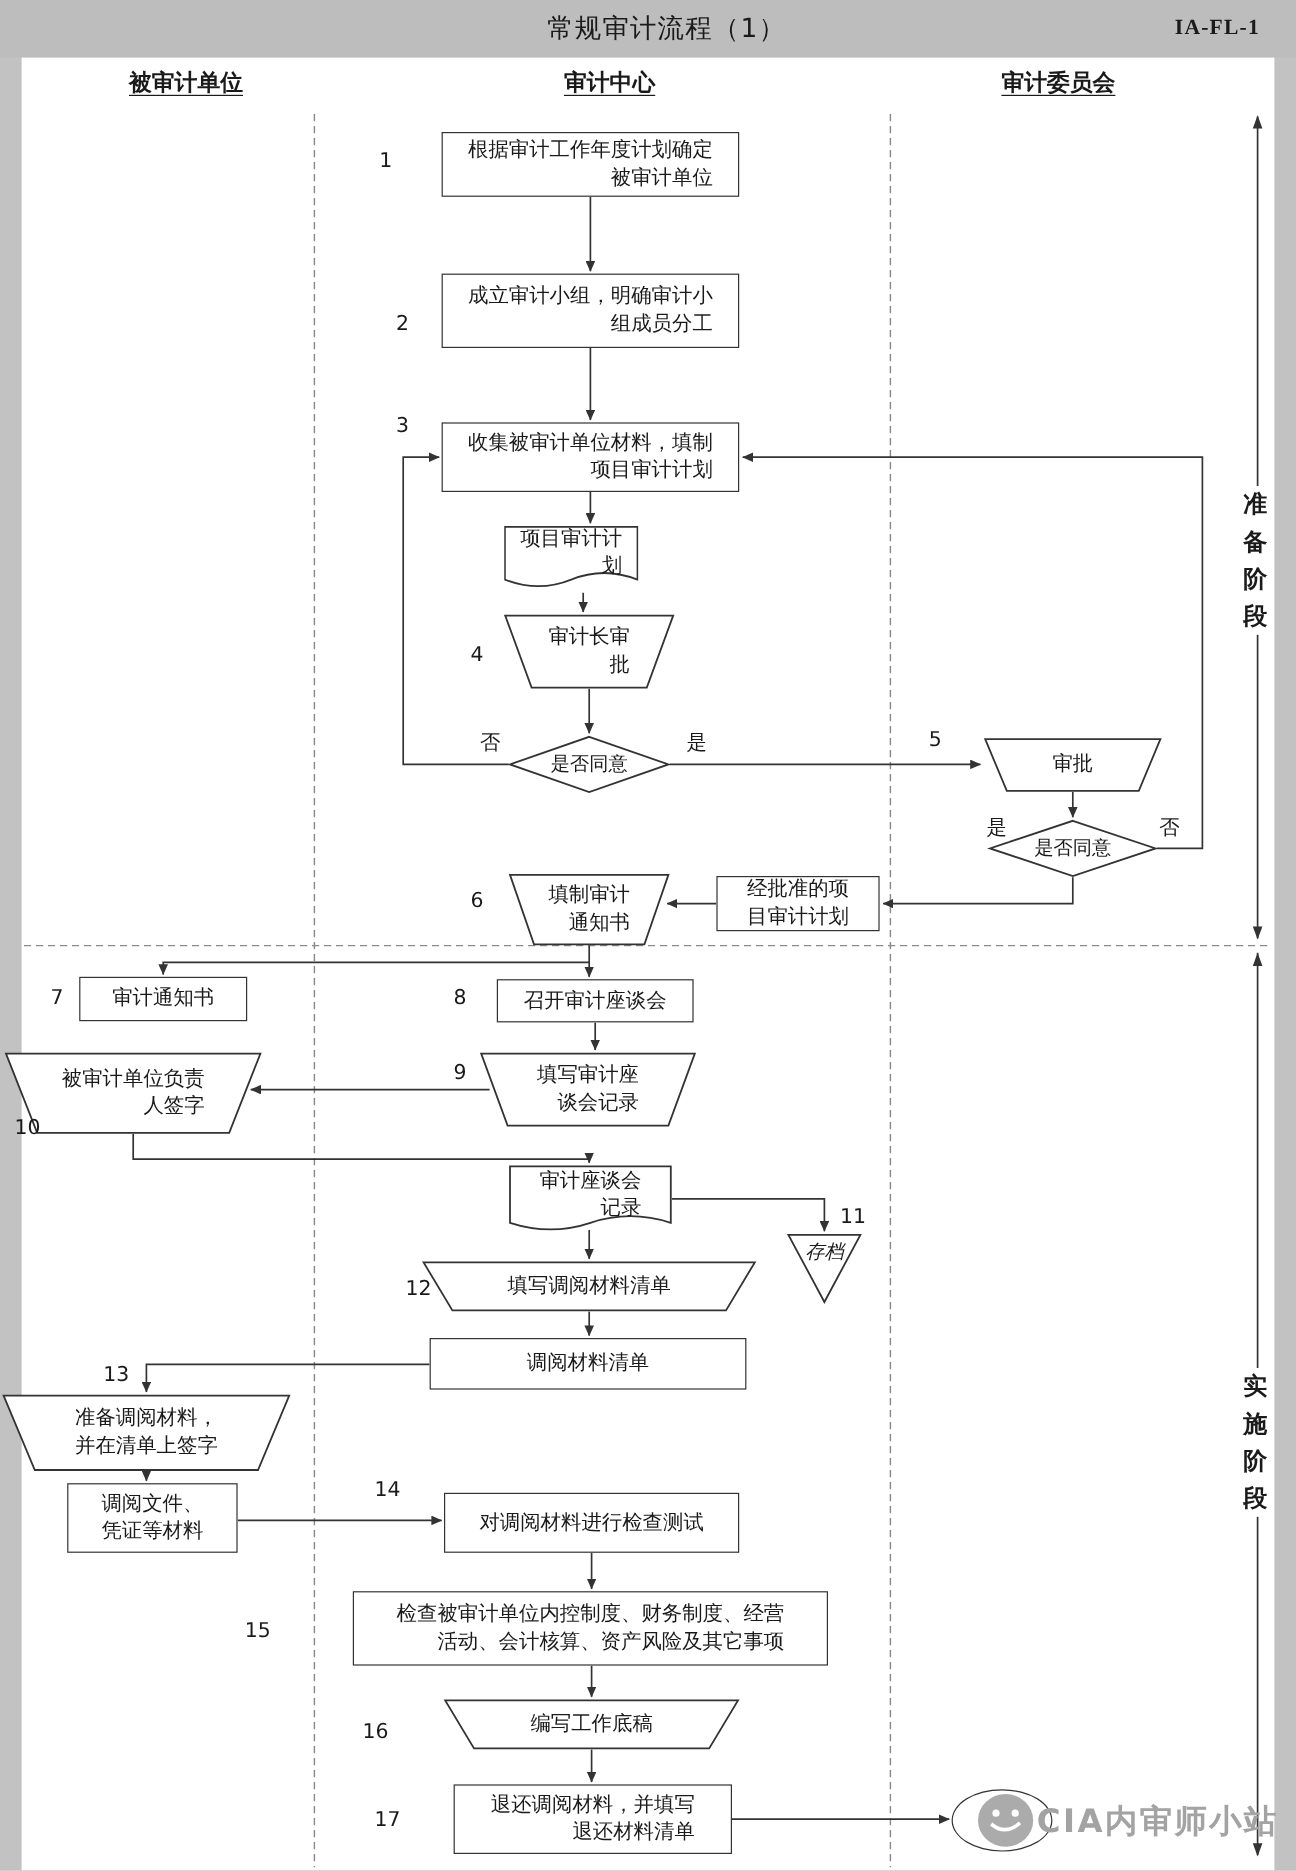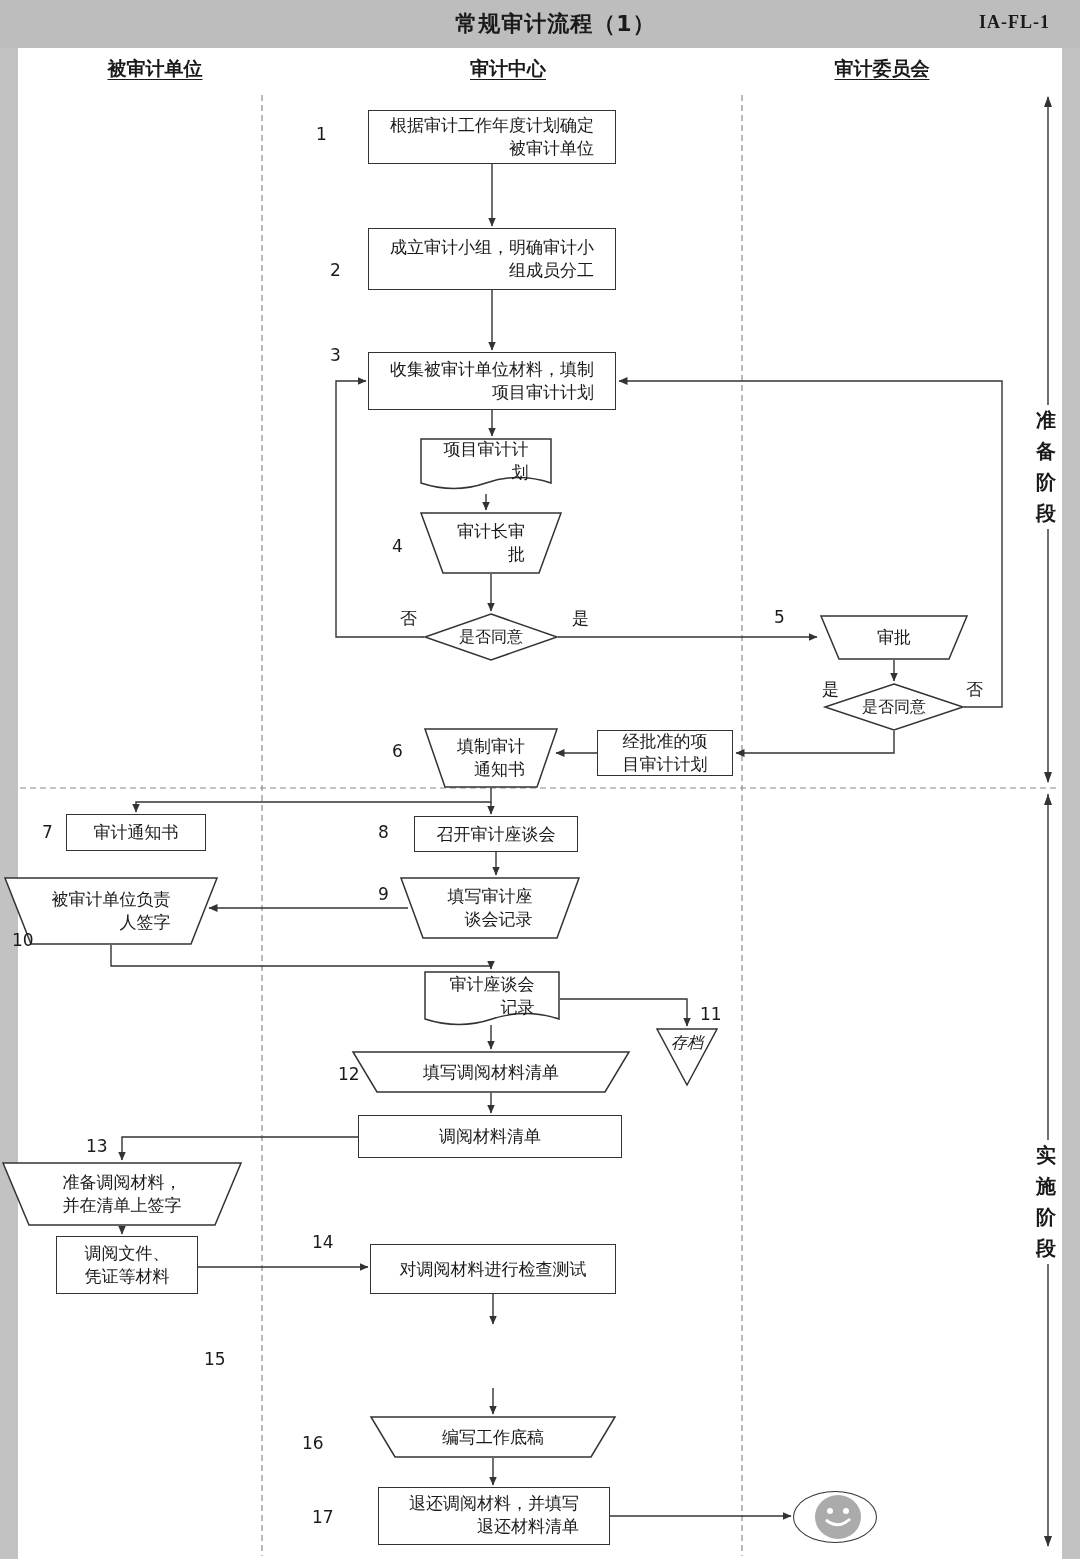--- a/index.html
+++ b/index.html
@@ -2,21 +2,21 @@
 <html><head>
 <meta charset="utf-8">
 <style>
   html,body{margin:0;padding:0;background:#9e9e9e;}
   .page{position:relative;width:1080px;height:1559px;background:#ffffff;overflow:hidden;
         font-family:"DejaVu Sans","Liberation Sans",sans-serif;color:#1a1a1a;}
   .side-strip{position:absolute;top:0;bottom:0;width:18px;background:#c2c2c2;z-index:0;}
   .strip-left{left:0;} .strip-right{right:0;}
   .titlebar{position:absolute;left:0;top:0;width:100%;height:48px;background:#bdbdbd;
             display:flex;align-items:center;justify-content:center;z-index:4;}
-  .title{font-weight:bold;font-size:22px;letter-spacing:1px;margin-left:31px;}
+  .title{font-weight:normal;font-size:22px;letter-spacing:1px;margin-left:31px;}
   .code{position:absolute;right:30px;top:12px;font-family:"Liberation Serif",serif;
         font-weight:bold;font-size:18px;letter-spacing:1px;}
   .lane-header{position:absolute;top:56px;font-size:19px;font-weight:bold;text-align:center;
                text-decoration:underline;text-underline-offset:4px;z-index:3;}
   .overlay{position:absolute;left:0;top:0;z-index:1;}
   .conn{fill:none;stroke:#333;stroke-width:1.4;}
   .dash{fill:none;stroke:#8a8a8a;stroke-width:1.2;stroke-dasharray:6 4;}
   .phaseline{fill:none;stroke:#333;stroke-width:1.4;}
   .node{position:absolute;display:flex;align-items:center;justify-content:center;
         text-align:center;z-index:2;}
@@ -134,21 +134,21 @@
   <div class="node rectn" style="left:368px;top:352px;width:248px;height:58px;">
     <span class="nlabel">收集被审计单位材料，填制
 项目审计计划</span>
   </div>
 
   <div class="node rectn" style="left:368px;top:228px;width:248px;height:62px;">
     <span class="nlabel">成立审计小组，明确审计小
 组成员分工</span>
   </div>
 
-  <div class="node node-doc" style="left:420px;top:438px;width:132px;height:56px;">
+  <div class="node node-doc" style="left:420px;top:438px;width:112px;height:56px;">
     <svg class="shape" viewBox="0 0 132 56" preserveAspectRatio="none">
       <path d="M1,1 H131 V45 Q 98,34 66,45 T 1,45 Z"></path>
     </svg>
     <span class="nlabel">项目审计计
 划</span>
   </div>
 
   <div class="node" style="left:420px;top:512px;width:142px;height:62px;">
     <svg class="shape" viewBox="0 0 142 62" preserveAspectRatio="none">
       <polygon points="1,1 141,1 119,61 23,61"></polygon>
@@ -251,20 +251,24 @@
 
   <div class="node rectn" style="left:56px;top:1236px;width:142px;height:58px;">
     <span class="nlabel">调阅文件、
 凭证等材料</span>
   </div>
 
   <div class="node rectn" style="left:370px;top:1244px;width:246px;height:50px;">
     <span class="nlabel">对调阅材料进行检查测试</span>
   </div>
 
+  <div class="node rectn" style="left:294px;top:1326px;width:396px;height:62px;">
+    <span class="nlabel">检查被审计单位内控制度、财务制度、经营
+活动、会计核算、资产风险及其它事项</span>
+  </div>
 
   <div class="node" style="left:370px;top:1416px;width:246px;height:42px;">
     <svg class="shape" viewBox="0 0 246 42" preserveAspectRatio="none">
       <polygon points="1,1 245,1 221,41 25,41"></polygon>
     </svg>
     <span class="nlabel">编写工作底稿</span>
   </div>
 
   <div class="node rectn" style="left:378px;top:1487px;width:232px;height:58px;font-family:Liberation Serif, serif;">
     <span class="nlabel">退还调阅材料，并填写
@@ -274,14 +278,15 @@
   <div class="node ellipsen" style="left:793px;top:1491px;width:84px;height:52px;"></div>
 
   <div class="wm-logo">
     <svg width="52" height="48">
       <ellipse cx="26" cy="24" rx="23" ry="22" fill="#ababab"></ellipse>
       <path d="M14,27 Q26,37 38,26" stroke="#fff" stroke-width="3" fill="none"></path>
       <circle cx="18" cy="18" r="3" fill="#fff"></circle>
       <circle cx="34" cy="18" r="3" fill="#fff"></circle>
     </svg>
   </div>
+  <div class="wm-text">CIA内审师小站</div>
 
 </div>
 
 </body></html>

